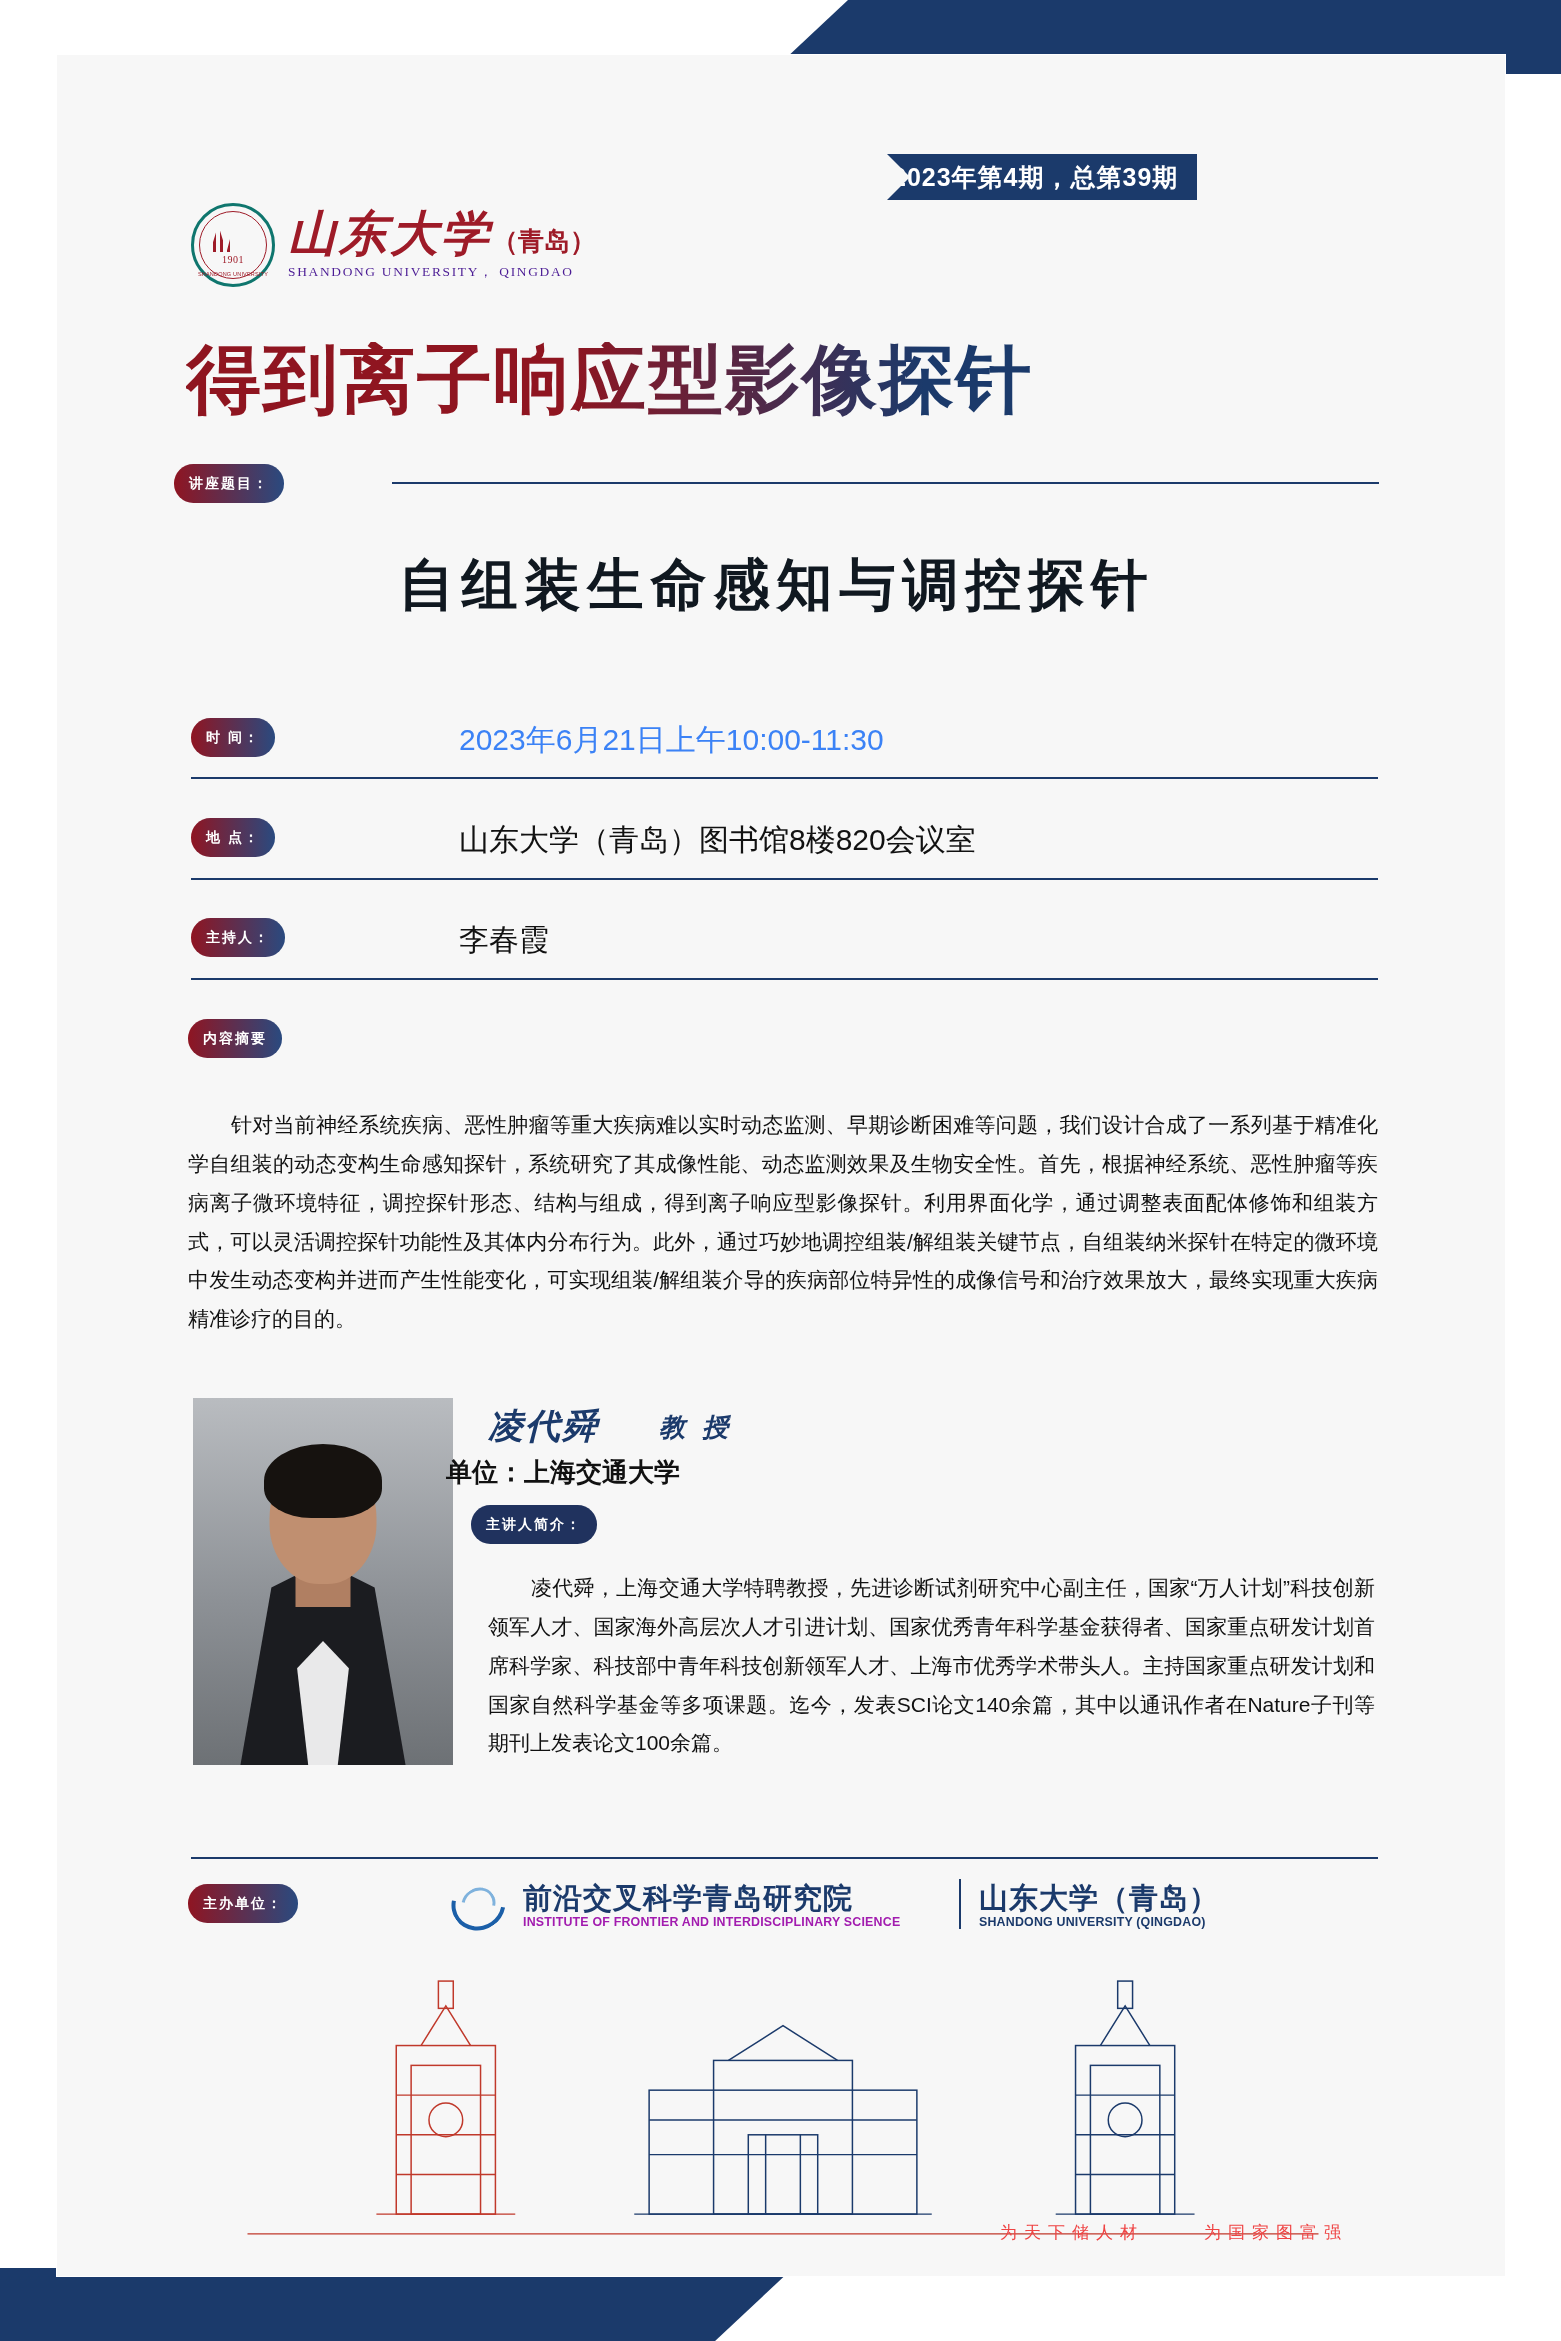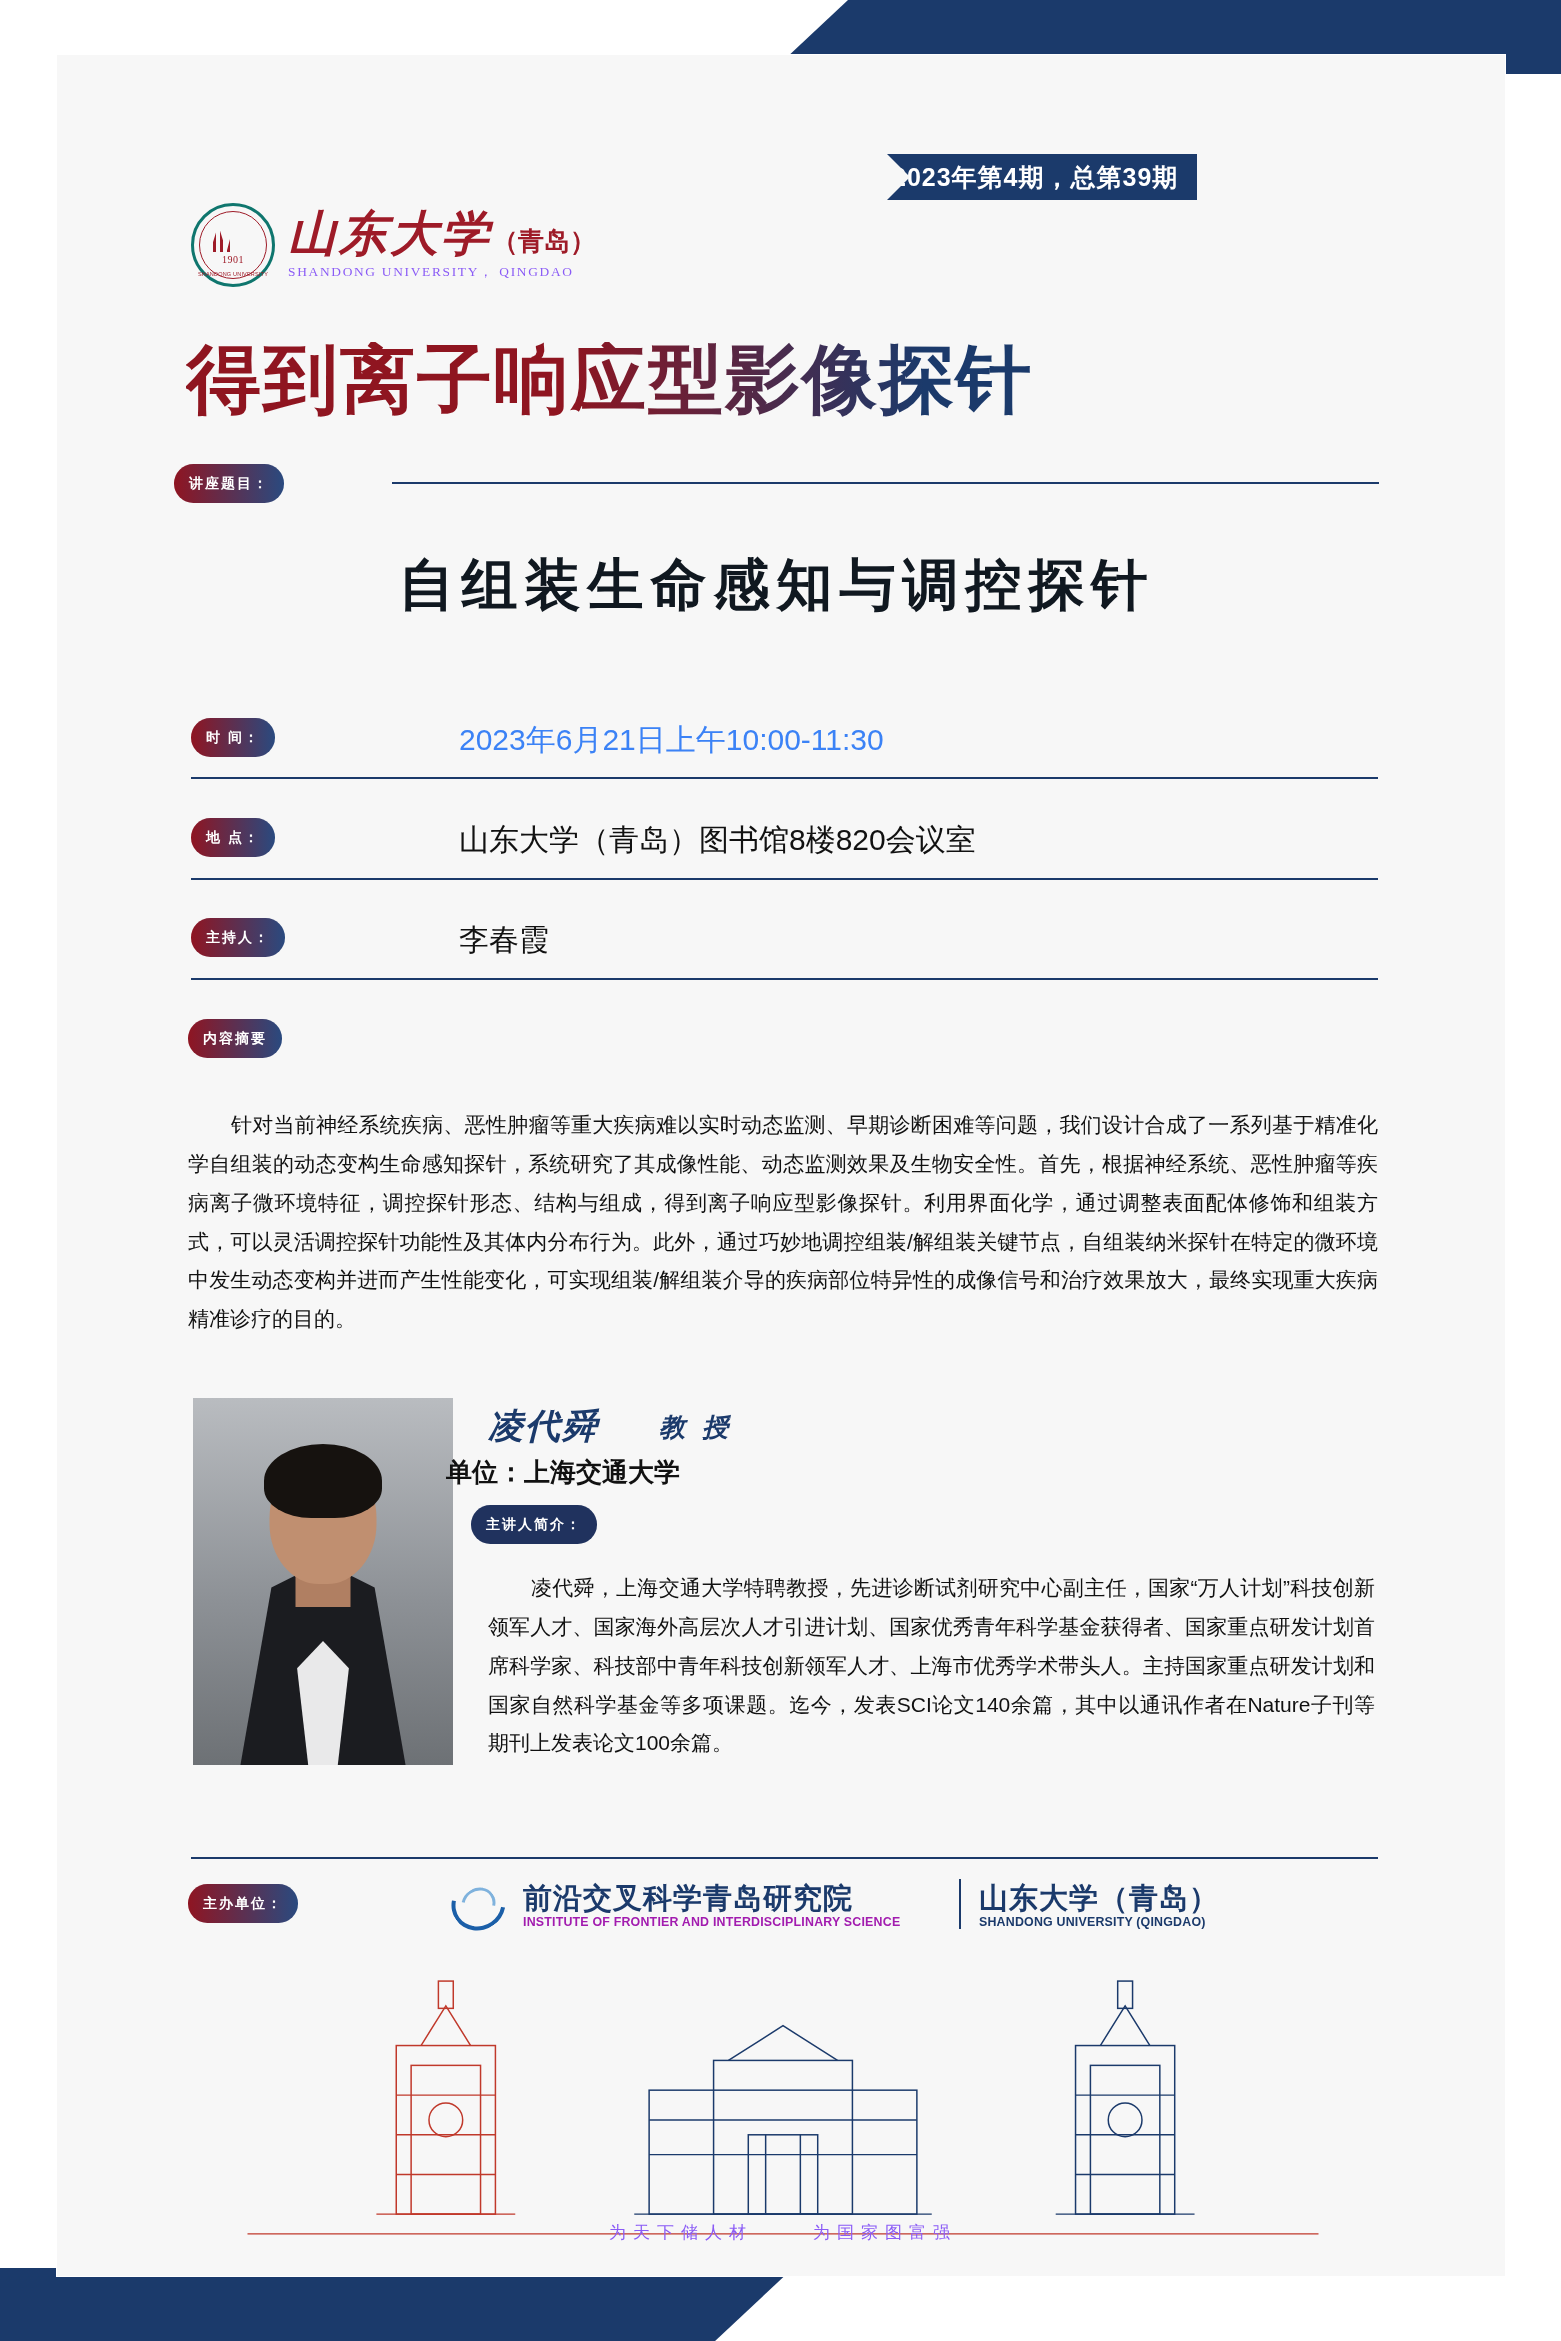--- a/index.html
+++ b/index.html
@@ -144,21 +144,21 @@
     white-space: nowrap;
   }
   .logo-cn .qd {
     font-size: 26px;
     font-style: normal;
     letter-spacing: 0;
   }
   .logo-en {
     font-family: "Liberation Serif", serif;
     font-size: 13.4px;
-    color: #8b5cf6;
+    color: #4c1d95;
     letter-spacing: 1.7px;
     margin-top: 5px;
     white-space: nowrap;
   }
 
   
   .forum-title {
     position: absolute;
     left: 186px;
     top: 342px;
@@ -432,24 +432,24 @@
     left: 188px;
     top: 1971px;
     width: 1190px;
     height: 278px;
   }
   .footer-motto {
     position: absolute;
     left: 188px;
     top: 2221px;
     width: 1190px;
-    text-align: center;
+    text-align: right;
     font-family: "Liberation Serif", serif;
     font-size: 17px;
-    color: #8b5cf6;
+    color: #ef4444;
     letter-spacing: 7px;
   }
   .footer-motto span { margin: 0 30px; }
 </style>
 </head>
 <body>
 
 <div class="page">
 
   <div class="corner-tr2"></div>

